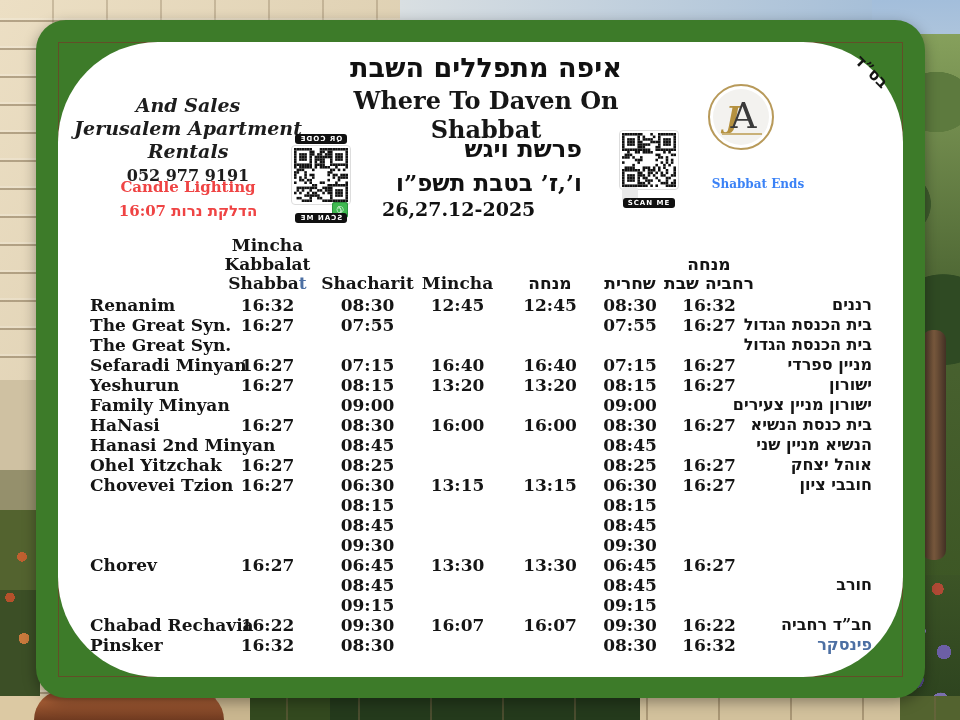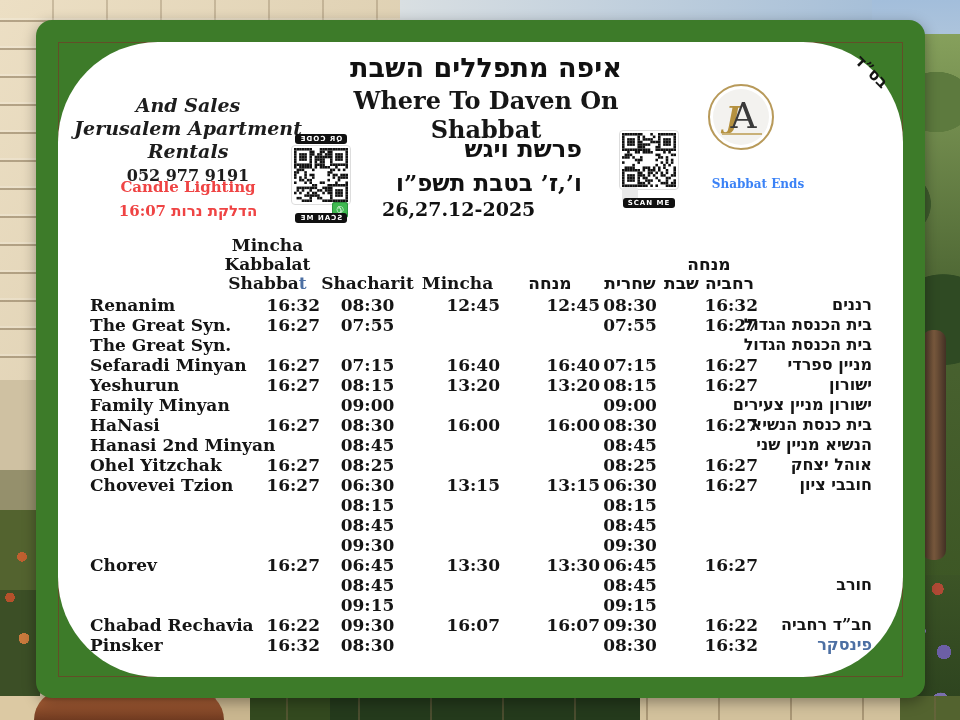--- a/index.html
+++ b/index.html
@@ -39,21 +39,21 @@
       radial-gradient(8px 8px at 25% 64%, #b4512b 0 60%, transparent 61%),
       radial-gradient(9px 9px at 60% 76%, #c97a3d 0 60%, transparent 61%),
       linear-gradient(180deg,#cfc1a2 0 90px,#95906c 90px 130px,#53632f 130px 210px,#3c4f26 210px 340px);}
   .bg-bottom{left:0;top:696px;width:960px;height:24px;background:
       repeating-linear-gradient(90deg, transparent 0 70px, rgba(120,100,70,.45) 70px 72px),
       linear-gradient(90deg,#dcc9a3 0 150px,#c9b68f 150px 250px,#33491f 250px 330px,#243a1c 330px 640px,#d2c19c 640px 900px,#53632f 900px 960px);}
   .bg-pot{left:34px;top:690px;width:190px;height:30px;border-radius:90px 90px 0 0;
       background:linear-gradient(180deg,#8a4527,#a15a33 40%,#6f3a20);}
 
   
-  .frame{position:absolute;left:36px;top:20px;width:889px;height:678px;border-radius:16px;
+  .frame{position:absolute;left:36px;top:20px;width:889px;height:678px;border-radius:30px;
          background:#3d7b29;box-shadow:0 4px 14px rgba(0,0,0,.35);}
   .pinline{position:absolute;left:22px;top:22px;width:845px;height:635px;
            border:1px solid rgba(105,70,40,.85);}
   .card{position:absolute;left:22px;top:22px;width:845px;height:635px;border-radius:100px;
         background:#ffffff;}
   .bsd{position:absolute;right:34px;top:42px;transform:rotate(45deg);
        font-size:16px;font-weight:bold;color:#141414;z-index:3;}
 
   .card div{position:absolute;}
 
@@ -105,21 +105,21 @@
   
   .tbl{left:32px;top:194px;width:782px;}
   .trow{position:static !important;display:grid;
         grid-template-columns:125px 105px 95px 85px 100px 60px 98px 114px;
         font-size:17px;font-weight:bold;color:#151515;line-height:20px;}
   .trow>div{position:static !important;}
   .thead{align-items:end;padding-bottom:2px;}
   .th{text-align:center;}
   .th div{position:static !important;line-height:19px;}
   .c-name{text-align:left;white-space:nowrap;}
-  .c-time{text-align:right;}
+  .c-time{text-align:center;}
   .c-shach{text-align:center;}
   .c-shach div{position:static !important;}
   .c-heb{text-align:right;direction:rtl;font-size:16px;white-space:nowrap;align-self:start;}
   .c-heb.mid{align-self:center;}
   .accent{color:var(--accent,#4c6fa3);}
 </style>
 </head>
 <body>
 
 <div class="stage">

